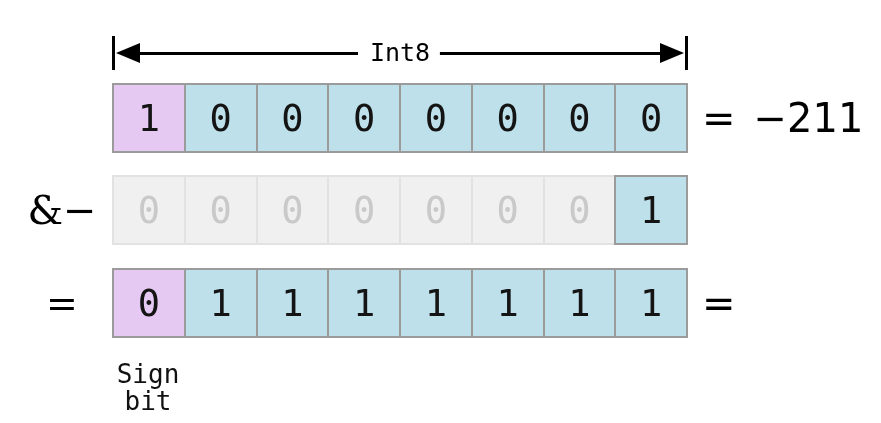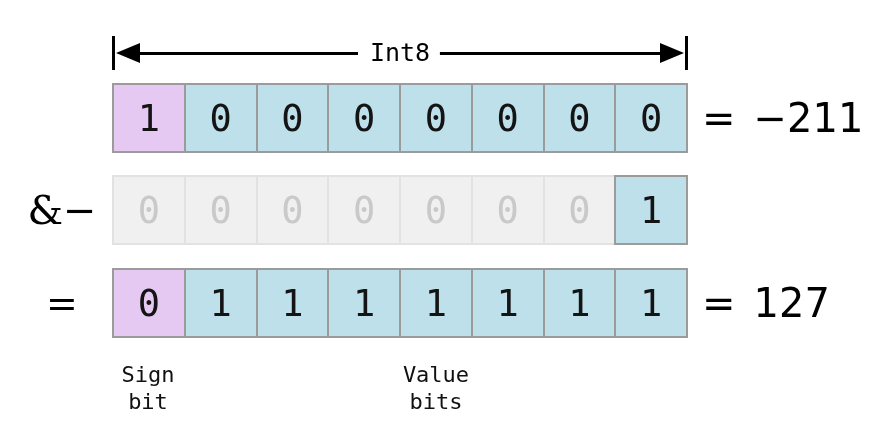--- a/index.html
+++ b/index.html
@@ -155,21 +155,21 @@
     white-space: nowrap;
   }
   .result.r1 { top: 83px; }
   .result.r3 { top: 268px; }
   .result .eq { margin-right: 18px; }
 
   
   .caption {
     position: absolute;
     font-family: "DejaVu Sans Mono", monospace;
-    font-size: 22px;
+    font-size: 26px;
     line-height: 27px;
     color: #111111;
     text-align: center;
     white-space: pre-line;
   }
   .caption.sign-bit {
     left: 100px;
     top: 361px;
     width: 72px;
   }
@@ -227,21 +227,18 @@
     <div class="cell value">1</div>
     <div class="cell value">1</div>
     <div class="cell value">1</div>
     <div class="cell value">1</div>
     <div class="cell value">1</div>
     <div class="cell value">1</div>
     <div class="cell value">1</div>
   </div>
   <div class="result r3">
     <span class="eq">=</span>
-    <span>127</span>
   </div>
 
   <div class="caption sign-bit">Sign
 bit</div>
-  <div class="caption value-bits">Value
-bits</div>
 
 </div>
 
 </body></html>

